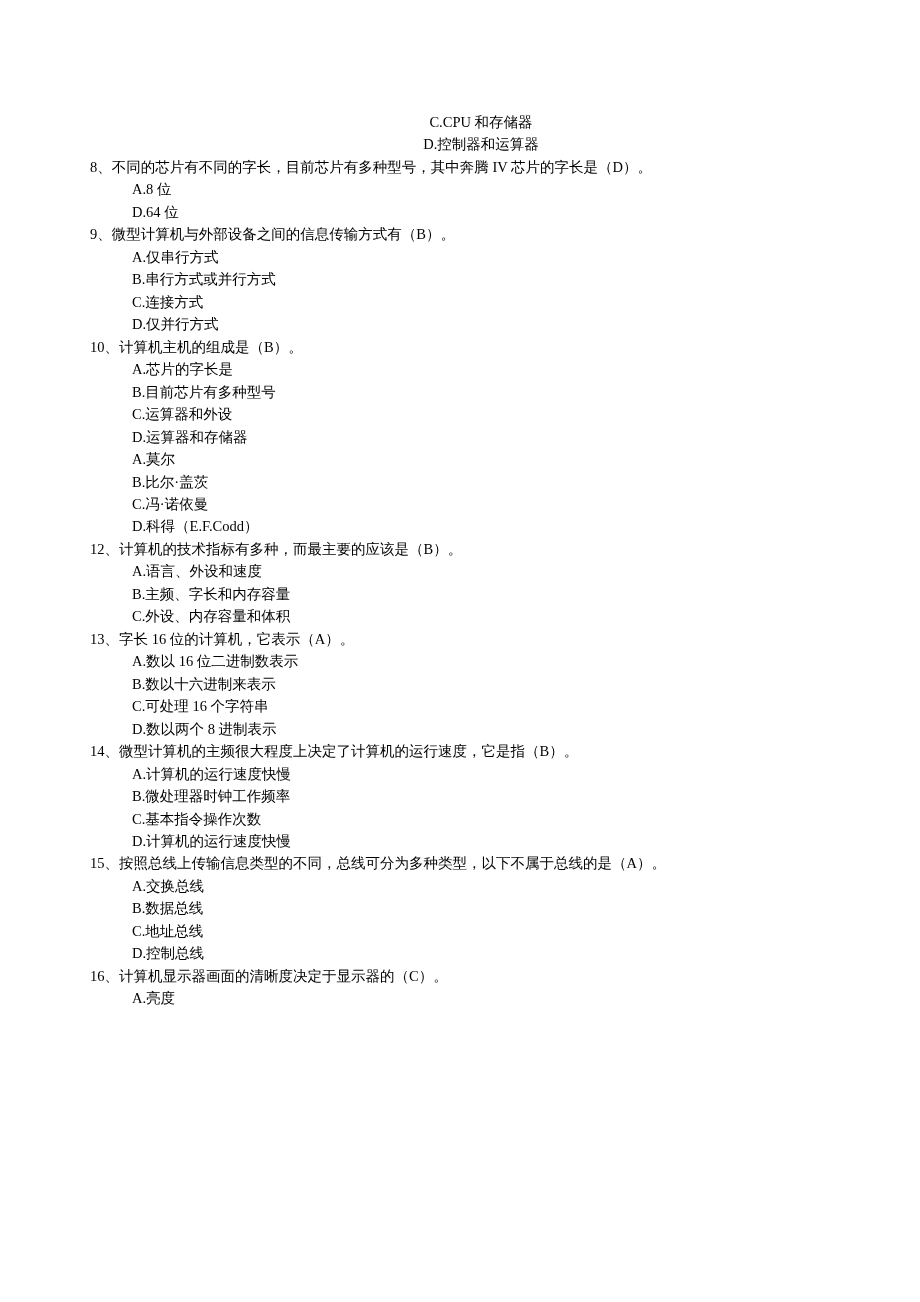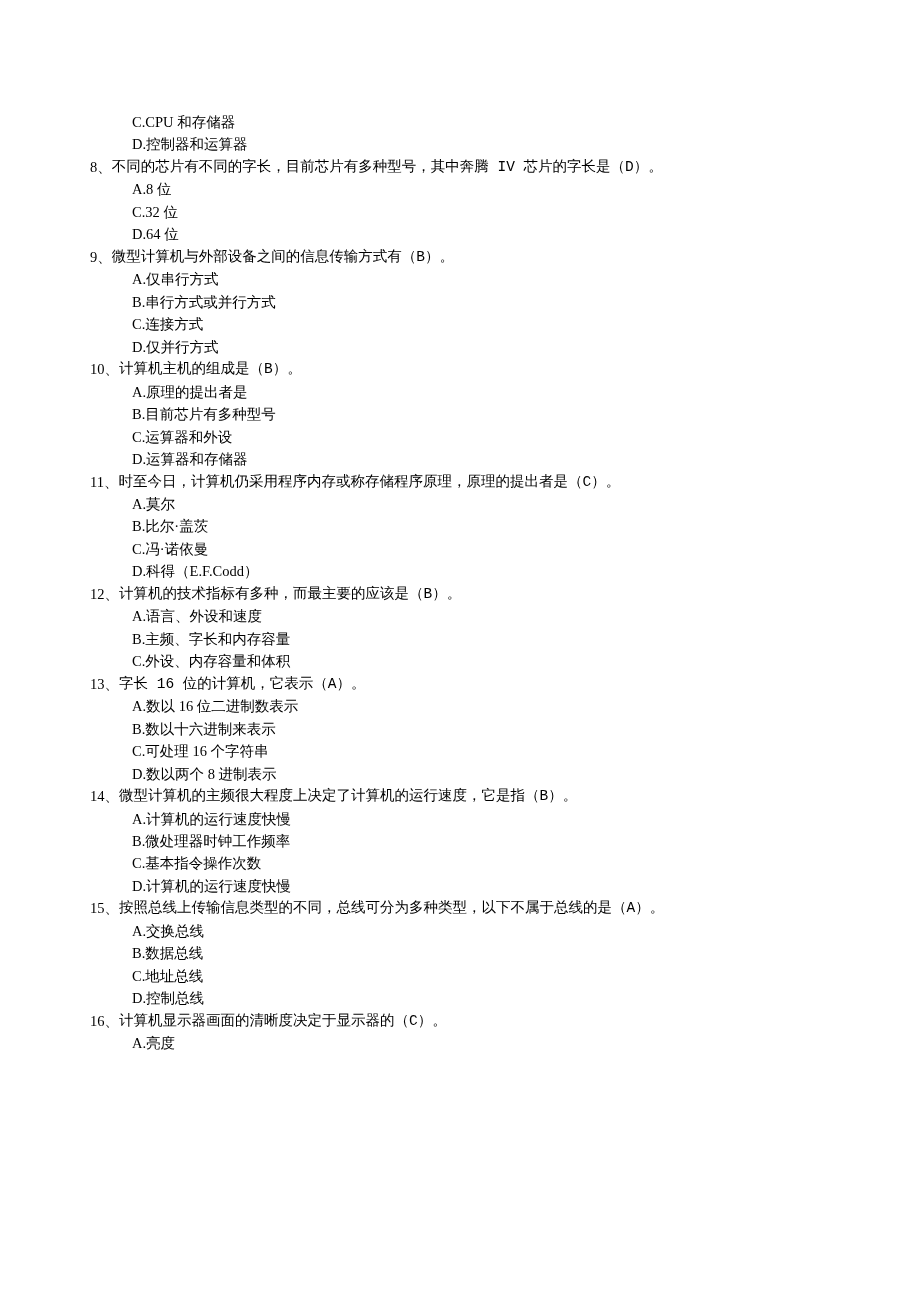--- a/index.html
+++ b/index.html
@@ -22,50 +22,49 @@
   }
   .q-stem {
     display: flex;
   }
   .q-number {
     flex: 0 0 auto;
     white-space: nowrap;
   }
   .q-text {
     flex: 1 1 auto;
-    font-family: Liberation Mono, monospace;
   }
   .options {
     padding-left: 42px;
   }
   .option {
     white-space: nowrap;
   }
   .orphan-options {
     padding-left: 42px;
+    text-align: center;
   }
 </style>
 </head>
 <body>
 
 <div class="page">
 
   <div class="orphan-options">
     <div class="option">C.CPU 和存储器</div>
     <div class="option">D.控制器和运算器</div>
   </div>
 
   <div class="question">
     <div class="q-stem">
       <span class="q-number">8、 </span>
       <span class="q-text">不同的芯片有不同的字长，目前芯片有多种型号，其中奔腾 IV 芯片的字长是（D）。</span>
     </div>
     <div class="options">
       <div class="option">A.8 位</div>
-      <div class="option">C.32 位</div>
       <div class="option">D.64 位</div>
     </div>
   </div>
 
   <div class="question">
     <div class="q-stem">
       <span class="q-number">9、 </span>
       <span class="q-text">微型计算机与外部设备之间的信息传输方式有（B）。</span>
     </div>
     <div class="options">
@@ -75,32 +74,28 @@
       <div class="option">D.仅并行方式</div>
     </div>
   </div>
 
   <div class="question">
     <div class="q-stem">
       <span class="q-number">10、</span>
       <span class="q-text">计算机主机的组成是（B）。</span>
     </div>
     <div class="options">
-      <div class="option">A.原理的提出者是</div>
+      <div class="option">A.芯片的字长是</div>
       <div class="option">B.目前芯片有多种型号</div>
       <div class="option">C.运算器和外设</div>
       <div class="option">D.运算器和存储器</div>
     </div>
   </div>
 
   <div class="question">
-    <div class="q-stem">
-      <span class="q-number">11、</span>
-      <span class="q-text">时至今日，计算机仍采用程序内存或称存储程序原理，原理的提出者是（C）。</span>
-    </div>
     <div class="options">
       <div class="option">A.莫尔</div>
       <div class="option">B.比尔·盖茨</div>
       <div class="option">C.冯·诺依曼</div>
       <div class="option">D.科得（E.F.Codd）</div>
     </div>
   </div>
 
   <div class="question">
     <div class="q-stem">

